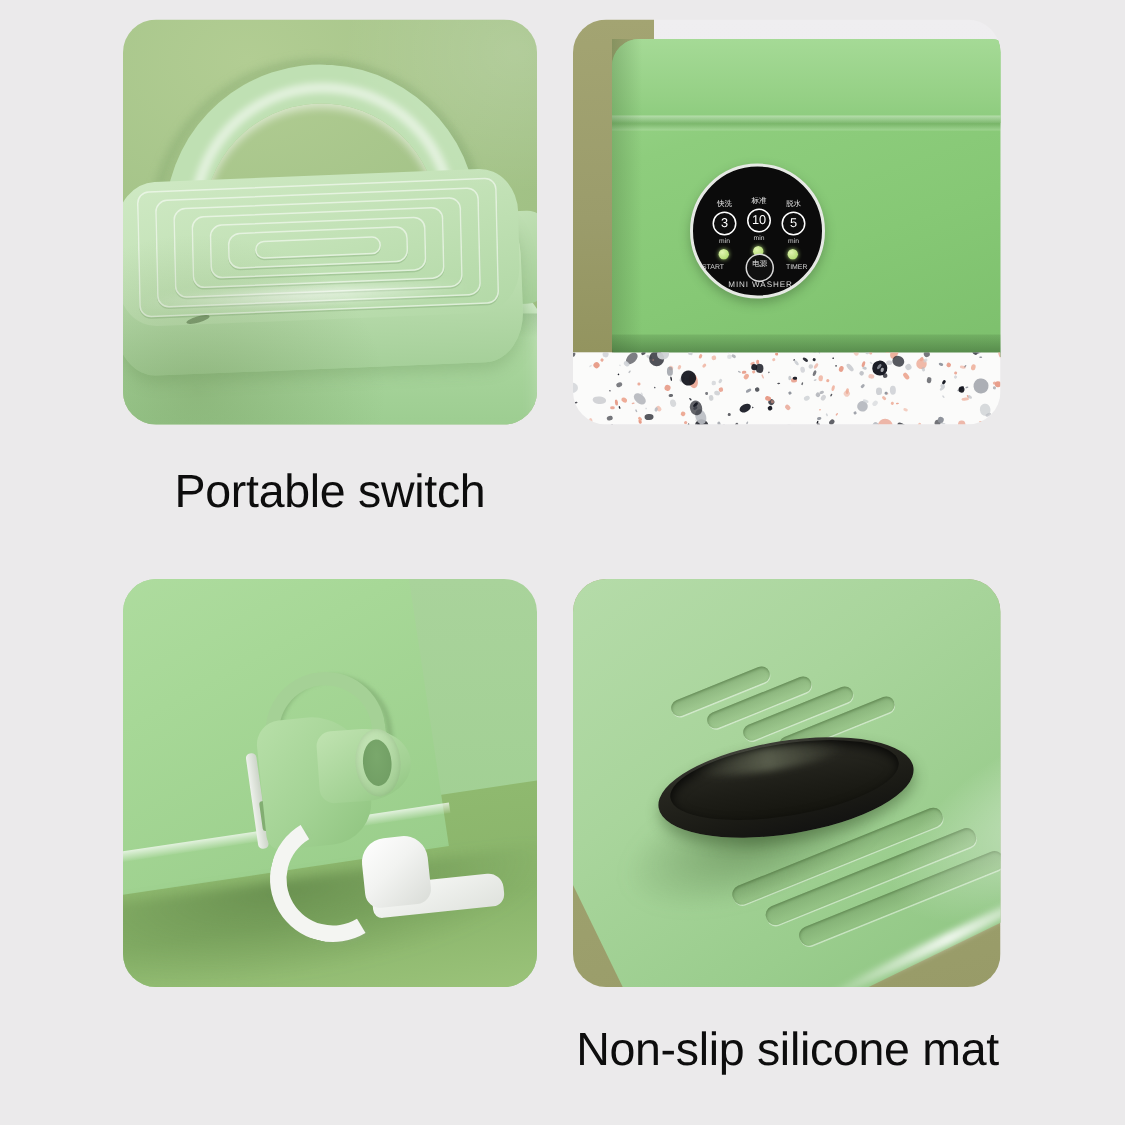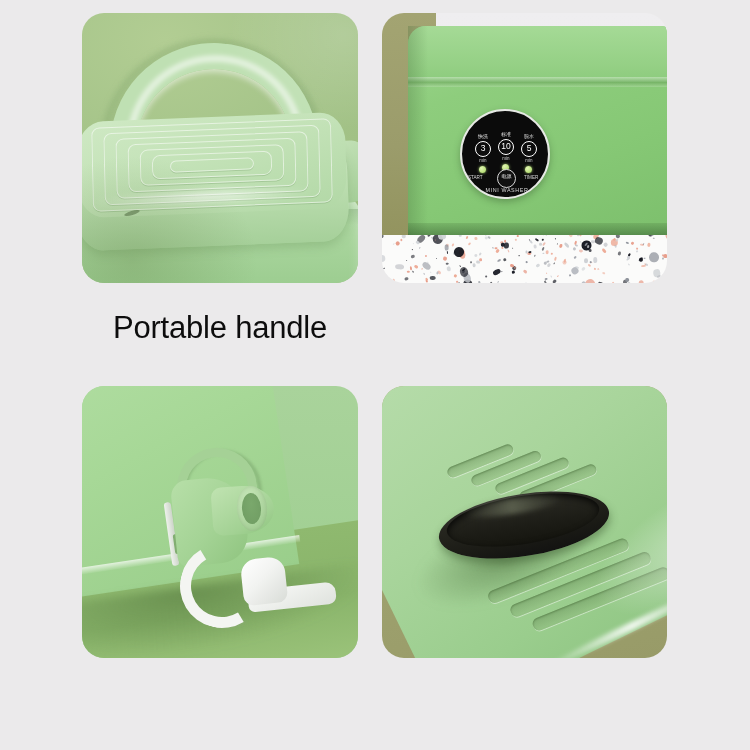--- a/index.html
+++ b/index.html
@@ -488,21 +488,21 @@
       <div class="p1-ridge" style="left:62px;  top:30px; width:144px; height:36px;"></div>
       <div class="p1-ridge" style="left:74px;  top:36px; width:120px; height:24px;"></div>
       <div class="p1-ridge" style="left:92px;  top:42px; width:84px;  height:12px;"></div>
     </div>
 
     <div class="p1-highlight"></div>
     <div class="p1-notch"></div>
     <div class="p1-vignette"></div>
   </div>
 
-  <div class="caption" style="left:82px; top:309px; width:276px;">Portable handle</div>
+  <div class="caption" style="left:82px; top:309px; width:276px;">Portable switch</div>
 
   <div class="panel" id="panel-key">
     <div class="p2-wallbg"></div>
     <div class="p2-olive"></div>
 
     <div class="p2-body"></div>
     <div class="p2-lidcurve"></div>
     <div class="p2-lidline"></div>
     <div class="p2-leftshade"></div>
     <div class="p2-botedge"></div>
@@ -807,14 +807,15 @@
     </div>
     <div class="p4-plane-gloss"></div>
     <div class="p4-edgelight"></div>
 
     <div class="p4-disc-shadow"></div>
     <div class="p4-disc"></div>
     <div class="p4-disc-inner"></div>
     <div class="p4-disc-gloss"></div>
   </div>
 
+  <div class="caption" style="left:362px; top:681px; width:326px;">Non-slip silicone mat</div>
 
 </div>
 
 </body></html>

